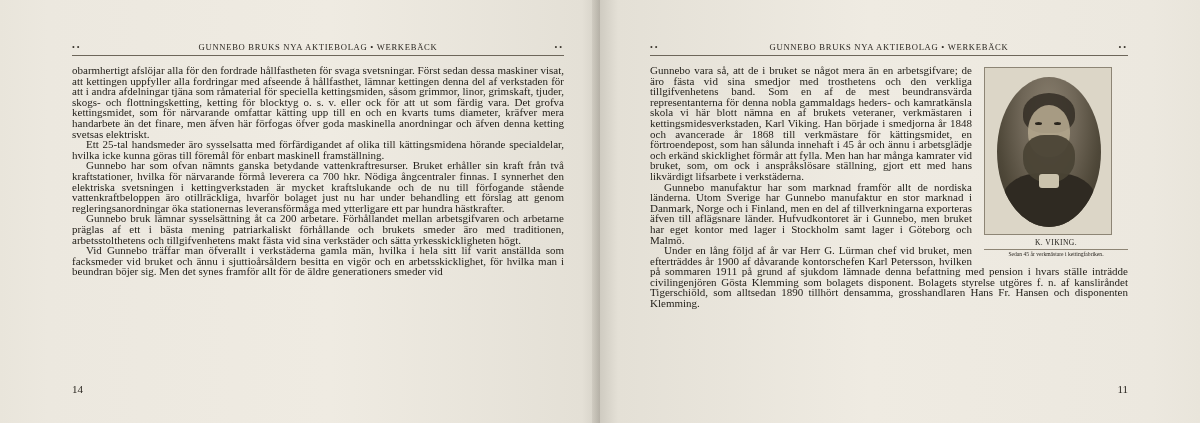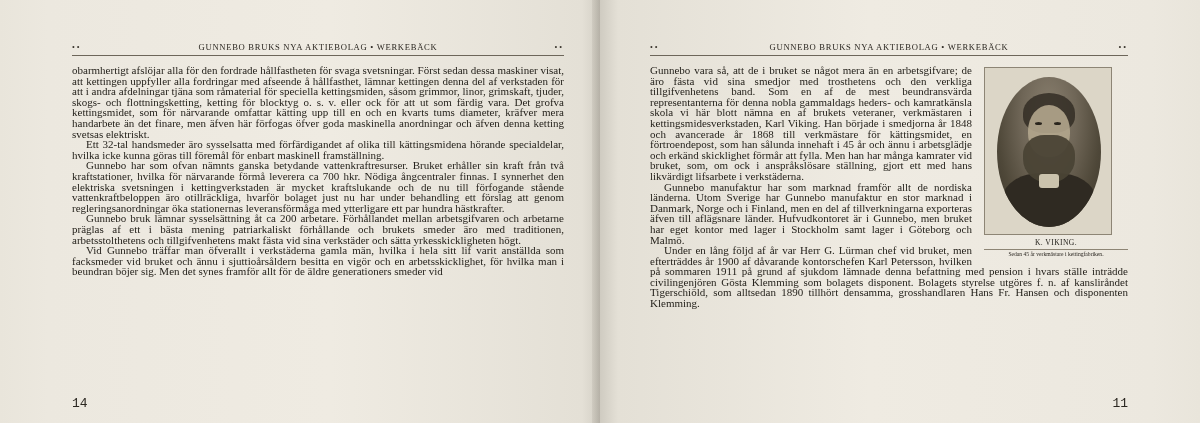--- a/index.html
+++ b/index.html
@@ -88,24 +88,23 @@
     text-align: center;
     font-size: 12.2px;
     font-weight: bold;
     color: #221f1a;
     margin: 11px 0 7px 0;
     letter-spacing: 0.2px;
   }
 
   .folio {
     position: absolute;
-    bottom: 12px;
-    font-size: 13px;
+    bottom: 28px;
+    font-size: 11px;
     color: #2b2721;
-    font-family: Liberation Mono, monospace;
   }
   .page.left .folio { left: 72px; }
   .page.right .folio { right: 72px; }
 
   
   .portrait-block {
     float: right;
     width: 144px;
     margin: 2px 0 4px 12px;
   }
@@ -200,21 +199,21 @@
 
   <div class="page left">
     <div class="content">
       <div class="runhead">
         <span class="dots l">••</span>
         <span>GUNNEBO BRUKS NYA AKTIEBOLAG • WERKEBÄCK</span>
         <span class="dots r">••</span>
       </div>
 
       <p class="body noindent">obarmhertigt afslöjar alla för den fordrade hållfastheten för svaga svetsningar. Först sedan dessa maskiner visat, att kettingen uppfyller alla fordringar med afseende å hållfasthet, lämnar kettingen denna del af verkstaden för att i andra afdelningar tjäna som råmaterial för speciella kettingsmiden, såsom grimmor, linor, grimskaft, tjuder, skogs- och flottningsketting, ketting för blocktyg o. s. v. eller ock för att ut som färdig vara. Det grofva kettingsmidet, som för närvarande omfattar kätting upp till en och en kvarts tums diameter, kräfver mera handarbete än det finare, men äfven här förfogas öfver goda maskinella anordningar och äfven denna ketting svetsas elektriskt.</p>
-      <p class="body">Ett 32-tal handsmeder äro sysselsatta med förfärdigandet af olika till kättingsmidena hörande specialdelar, hvilka icke kunna göras till föremål för enbart maskinell framställning.</p>
+      <p class="body">Ett 25-tal handsmeder äro sysselsatta med förfärdigandet af olika till kättingsmidena hörande specialdelar, hvilka icke kunna göras till föremål för enbart maskinell framställning.</p>
 
 
       <p class="body">Gunnebo har som ofvan nämnts ganska betydande vattenkraftresurser. Bruket erhåller sin kraft från två kraftstationer, hvilka för närvarande förmå leverera ca 700 hkr. Nödiga ångcentraler finnas. I synnerhet den elektriska svetsningen i kettingverkstaden är mycket kraftslukande och de nu till förfogande stående vattenkraftbeloppen äro otillräckliga, hvarför bolaget just nu har under behandling ett förslag att genom regleringsanordningar öka stationernas leveransförmåga med ytterligare ett par hundra hästkrafter.</p>
       <p class="body">Gunnebo bruk lämnar sysselsättning åt ca 200 arbetare. Förhållandet mellan arbetsgifvaren och arbetarne präglas af ett i bästa mening patriarkaliskt förhållande och brukets smeder äro med traditionen, arbetsstolthetens och tillgifvenhetens makt fästa vid sina verkstäder och sätta yrkesskickligheten högt.</p>
       <p class="body">Vid Gunnebo träffar man öfverallt i verkstäderna gamla män, hvilka i hela sitt lif varit anställda som facksmeder vid bruket och ännu i sjuttioårsåldern besitta en vigör och en arbetsskicklighet, för hvilka man i beundran böjer sig. Men det synes framför allt för de äldre generationers smeder vid</p>
     </div>
     <div class="folio">14</div>
   </div>
 
   <div class="gutter"></div>

